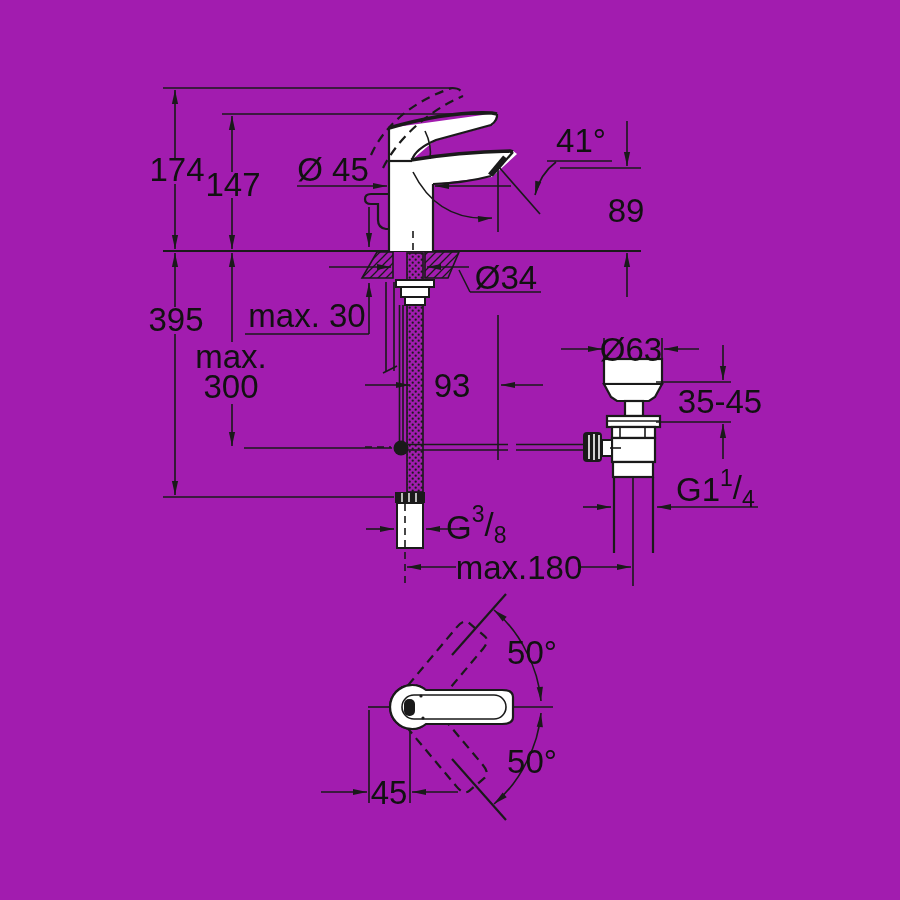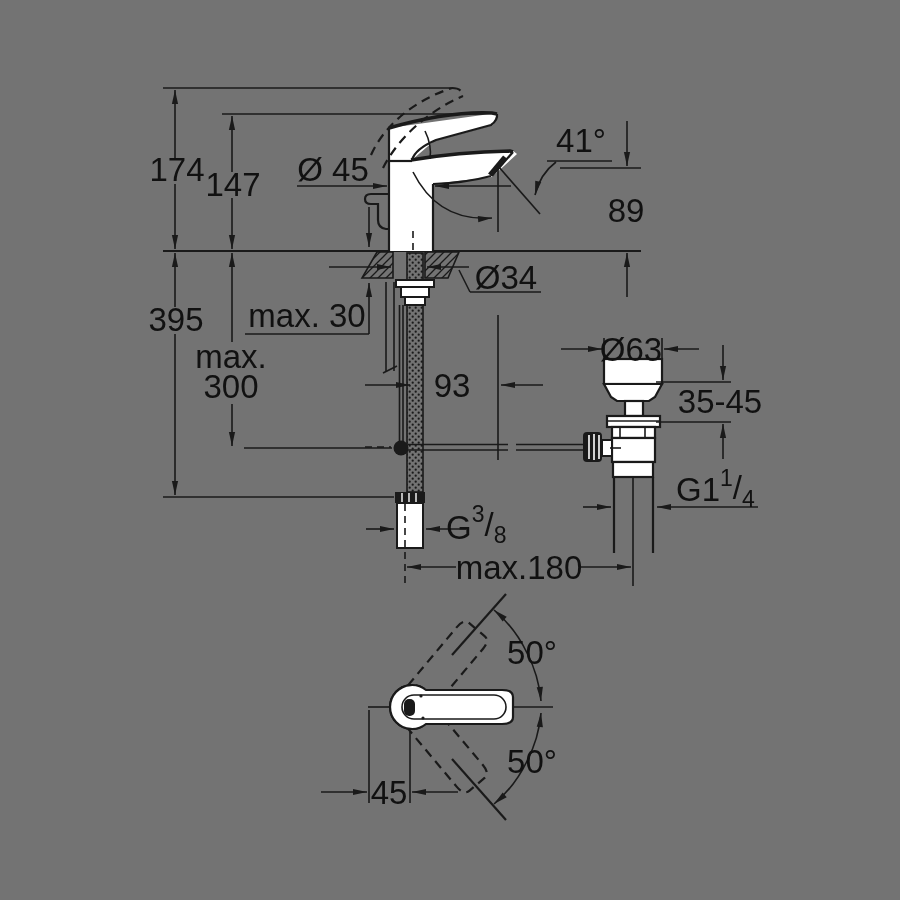--- a/index.html
+++ b/index.html
@@ -1,16 +1,16 @@
 <!DOCTYPE html>
 <html><head>
 <meta charset="utf-8">
 <style>
   html,body{margin:0;padding:0;background:#ffffff;}
-  .stage{width:900px;height:900px;position:relative;background:#737373;overflow:hidden;text-align:right;}
+  .stage{width:900px;height:900px;position:relative;background:#a21caf;overflow:hidden;text-align:right;}
   svg{display:block;}
   .ln   {stroke:#1a1a1a;fill:none;stroke-width:2.2;}
   .thin {stroke:#1a1a1a;fill:none;stroke-width:1.6;}
   .thick{stroke:#1a1a1a;fill:none;stroke-width:3.6;}
   .band {stroke:#1a1a1a;fill:none;stroke-width:5;}
   .wf   {fill:#ffffff;stroke:#1a1a1a;stroke-width:2.2;}
   .wf2  {fill:#ffffff;stroke:#1a1a1a;stroke-width:2;}
   .fill {fill:#1a1a1a;stroke:none;}
   .dash {stroke-dasharray:9 6;}
   .cdash{stroke-dasharray:7 5;}

